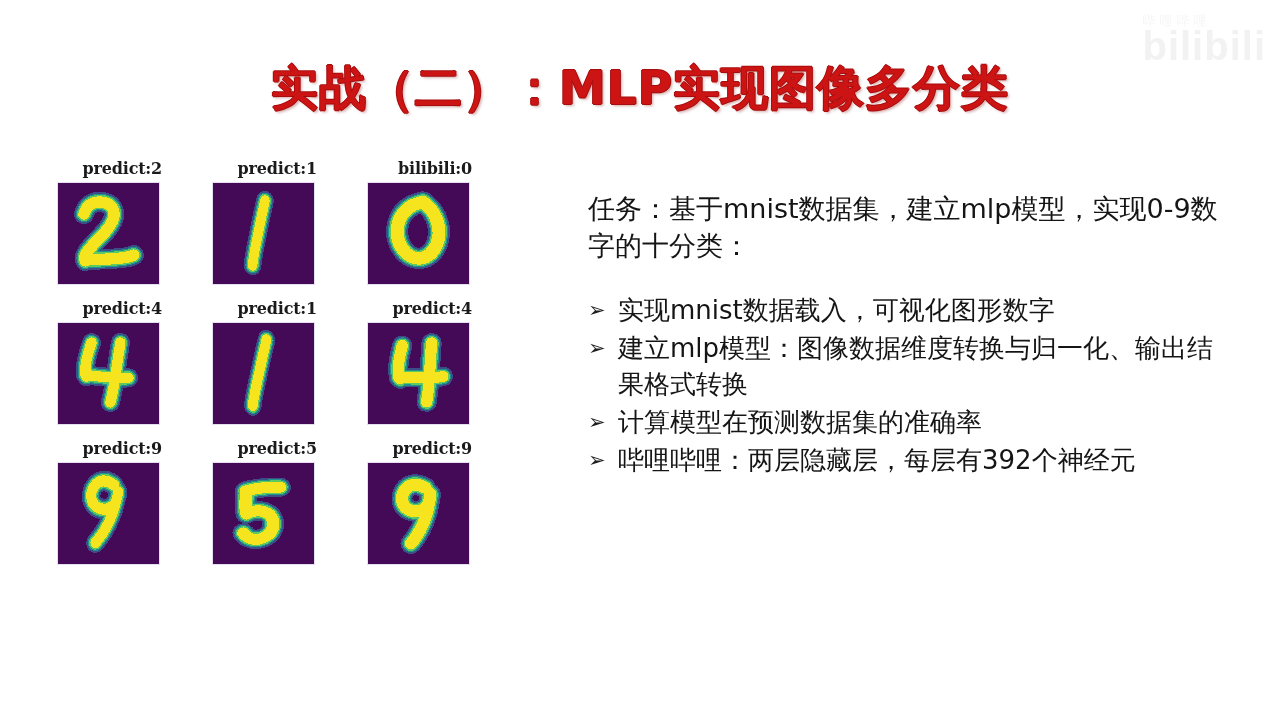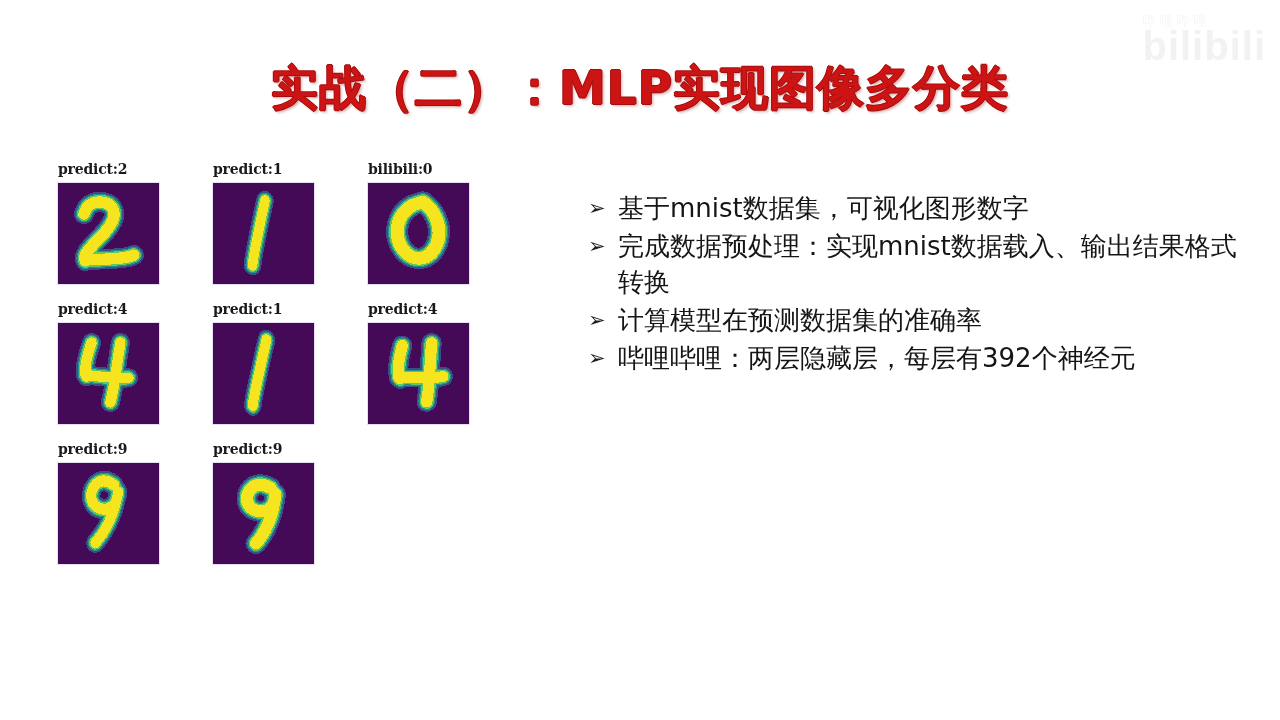--- a/index.html
+++ b/index.html
@@ -69,23 +69,23 @@
     grid-template-columns: 155px 155px 110px;
     grid-template-rows: 140px 140px 140px;
   }
   .digit-cell {
     position: relative;
     width: 104px;
   }
   .digit-label {
     font-family: "DejaVu Serif", "Liberation Serif", serif;
     font-weight: bold;
-    font-size: 14px;
+    font-size: 16px;
     color: #1a1a1a;
-    text-align: left;
+    text-align: right;
     width: 104px;
     line-height: 14px;
     letter-spacing: -0.2px;
     margin-bottom: 7px;
   }
   .digit-img {
     width: 101px;
     height: 101px;
     display: block;
     box-shadow: 0 0 0 1px #e6dff0;
@@ -262,48 +262,71 @@
             <path d="M 16.80 9.60 Q 16.80 9.60 16.60 11.10 Q 16.40 12.60 16.00 14.10 Q 15.60 15.60 15.00 17.00 Q 14.40 18.40 13.70 19.60 Q 13.00 20.80 12.45 21.50 L 11.90 22.20" fill="none" stroke="#21918c" stroke-width="4.300000000000001" stroke-linecap="round" stroke-linejoin="round" opacity="1"></path>
             <path d="M 15.60 7.00 Q 15.60 7.00 14.40 6.50 Q 13.20 6.00 12.00 6.30 Q 10.80 6.60 10.05 7.60 Q 9.30 8.60 9.25 9.85 Q 9.20 11.10 9.95 12.05 Q 10.70 13.00 11.95 13.30 Q 13.20 13.60 14.40 13.20 Q 15.60 12.80 16.20 11.80 Q 16.80 10.80 16.85 9.70 L 16.90 8.60" fill="none" stroke="#5ec962" stroke-width="3.6500000000000004" stroke-linecap="round" stroke-linejoin="round" opacity="1"></path>
             <path d="M 16.80 9.60 Q 16.80 9.60 16.60 11.10 Q 16.40 12.60 16.00 14.10 Q 15.60 15.60 15.00 17.00 Q 14.40 18.40 13.70 19.60 Q 13.00 20.80 12.45 21.50 L 11.90 22.20" fill="none" stroke="#5ec962" stroke-width="3.6500000000000004" stroke-linecap="round" stroke-linejoin="round" opacity="1"></path>
             <path d="M 15.60 7.00 Q 15.60 7.00 14.40 6.50 Q 13.20 6.00 12.00 6.30 Q 10.80 6.60 10.05 7.60 Q 9.30 8.60 9.25 9.85 Q 9.20 11.10 9.95 12.05 Q 10.70 13.00 11.95 13.30 Q 13.20 13.60 14.40 13.20 Q 15.60 12.80 16.20 11.80 Q 16.80 10.80 16.85 9.70 L 16.90 8.60" fill="none" stroke="#f5e41e" stroke-width="2.85" stroke-linecap="round" stroke-linejoin="round" opacity="1"></path>
             <path d="M 16.80 9.60 Q 16.80 9.60 16.60 11.10 Q 16.40 12.60 16.00 14.10 Q 15.60 15.60 15.00 17.00 Q 14.40 18.40 13.70 19.60 Q 13.00 20.80 12.45 21.50 L 11.90 22.20" fill="none" stroke="#f5e41e" stroke-width="2.85" stroke-linecap="round" stroke-linejoin="round" opacity="1"></path>
           </g>
         </svg>
       </div>
     </div>
     <div class="digit-cell">
+      <div class="digit-label">predict:5</div>
+      <div class="digit-img">
+        <svg width="101" height="101" viewBox="0 0 28 28" shape-rendering="crispEdges">
+          <rect x="0" y="0" width="28" height="28" fill="#450a57"></rect>
+          <g transform="translate(14,14) rotate(-4) scale(1.06,0.94) translate(-13.8,-13.6)">
+            <path d="M 18.60 6.20 Q 18.60 6.20 17.10 6.10 Q 15.60 6.00 14.10 6.05 Q 12.60 6.10 11.50 6.25 Q 10.40 6.40 10.00 6.50 L 9.60 6.60" fill="none" stroke="#3b528b" stroke-width="5.7" stroke-linecap="round" stroke-linejoin="round" opacity="0.95"></path>
+            <path d="M 9.80 6.60 Q 9.80 6.60 9.60 7.90 Q 9.40 9.20 9.30 10.40 Q 9.20 11.60 9.30 12.50 L 9.40 13.40" fill="none" stroke="#3b528b" stroke-width="5.7" stroke-linecap="round" stroke-linejoin="round" opacity="0.95"></path>
+            <path d="M 9.40 13.20 Q 9.40 13.20 10.50 12.90 Q 11.60 12.60 12.80 12.75 Q 14.00 12.90 14.90 13.65 Q 15.80 14.40 16.05 15.60 Q 16.30 16.80 15.95 18.00 Q 15.60 19.20 14.60 20.00 Q 13.60 20.80 12.40 21.00 Q 11.20 21.20 10.20 20.80 Q 9.20 20.40 8.70 19.65 L 8.20 18.90" fill="none" stroke="#3b528b" stroke-width="5.7" stroke-linecap="round" stroke-linejoin="round" opacity="0.95"></path>
+            <path d="M 18.60 6.20 Q 18.60 6.20 17.10 6.10 Q 15.60 6.00 14.10 6.05 Q 12.60 6.10 11.50 6.25 Q 10.40 6.40 10.00 6.50 L 9.60 6.60" fill="none" stroke="#21918c" stroke-width="4.7" stroke-linecap="round" stroke-linejoin="round" opacity="1"></path>
+            <path d="M 9.80 6.60 Q 9.80 6.60 9.60 7.90 Q 9.40 9.20 9.30 10.40 Q 9.20 11.60 9.30 12.50 L 9.40 13.40" fill="none" stroke="#21918c" stroke-width="4.7" stroke-linecap="round" stroke-linejoin="round" opacity="1"></path>
+            <path d="M 9.40 13.20 Q 9.40 13.20 10.50 12.90 Q 11.60 12.60 12.80 12.75 Q 14.00 12.90 14.90 13.65 Q 15.80 14.40 16.05 15.60 Q 16.30 16.80 15.95 18.00 Q 15.60 19.20 14.60 20.00 Q 13.60 20.80 12.40 21.00 Q 11.20 21.20 10.20 20.80 Q 9.20 20.40 8.70 19.65 L 8.20 18.90" fill="none" stroke="#21918c" stroke-width="4.7" stroke-linecap="round" stroke-linejoin="round" opacity="1"></path>
+            <path d="M 18.60 6.20 Q 18.60 6.20 17.10 6.10 Q 15.60 6.00 14.10 6.05 Q 12.60 6.10 11.50 6.25 Q 10.40 6.40 10.00 6.50 L 9.60 6.60" fill="none" stroke="#5ec962" stroke-width="4.05" stroke-linecap="round" stroke-linejoin="round" opacity="1"></path>
+            <path d="M 9.80 6.60 Q 9.80 6.60 9.60 7.90 Q 9.40 9.20 9.30 10.40 Q 9.20 11.60 9.30 12.50 L 9.40 13.40" fill="none" stroke="#5ec962" stroke-width="4.05" stroke-linecap="round" stroke-linejoin="round" opacity="1"></path>
+            <path d="M 9.40 13.20 Q 9.40 13.20 10.50 12.90 Q 11.60 12.60 12.80 12.75 Q 14.00 12.90 14.90 13.65 Q 15.80 14.40 16.05 15.60 Q 16.30 16.80 15.95 18.00 Q 15.60 19.20 14.60 20.00 Q 13.60 20.80 12.40 21.00 Q 11.20 21.20 10.20 20.80 Q 9.20 20.40 8.70 19.65 L 8.20 18.90" fill="none" stroke="#5ec962" stroke-width="4.05" stroke-linecap="round" stroke-linejoin="round" opacity="1"></path>
+            <path d="M 18.60 6.20 Q 18.60 6.20 17.10 6.10 Q 15.60 6.00 14.10 6.05 Q 12.60 6.10 11.50 6.25 Q 10.40 6.40 10.00 6.50 L 9.60 6.60" fill="none" stroke="#f5e41e" stroke-width="3.25" stroke-linecap="round" stroke-linejoin="round" opacity="1"></path>
+            <path d="M 9.80 6.60 Q 9.80 6.60 9.60 7.90 Q 9.40 9.20 9.30 10.40 Q 9.20 11.60 9.30 12.50 L 9.40 13.40" fill="none" stroke="#f5e41e" stroke-width="3.25" stroke-linecap="round" stroke-linejoin="round" opacity="1"></path>
+            <path d="M 9.40 13.20 Q 9.40 13.20 10.50 12.90 Q 11.60 12.60 12.80 12.75 Q 14.00 12.90 14.90 13.65 Q 15.80 14.40 16.05 15.60 Q 16.30 16.80 15.95 18.00 Q 15.60 19.20 14.60 20.00 Q 13.60 20.80 12.40 21.00 Q 11.20 21.20 10.20 20.80 Q 9.20 20.40 8.70 19.65 L 8.20 18.90" fill="none" stroke="#f5e41e" stroke-width="3.25" stroke-linecap="round" stroke-linejoin="round" opacity="1"></path>
+          </g>
+        </svg>
+      </div>
+    </div>
+    <div class="digit-cell">
       <div class="digit-label">predict:9</div>
       <div class="digit-img">
         <svg width="101" height="101" viewBox="0 0 28 28" shape-rendering="crispEdges">
           <rect x="0" y="0" width="28" height="28" fill="#450a57"></rect>
           <g transform="translate(14,14) rotate(1) scale(1.02,1.02) translate(-13.8,-14)">
             <path d="M 15.60 7.00 Q 15.60 7.00 14.40 6.50 Q 13.20 6.00 12.00 6.30 Q 10.80 6.60 10.05 7.60 Q 9.30 8.60 9.25 9.85 Q 9.20 11.10 9.95 12.05 Q 10.70 13.00 11.95 13.30 Q 13.20 13.60 14.40 13.20 Q 15.60 12.80 16.20 11.80 Q 16.80 10.80 16.85 9.70 L 16.90 8.60" fill="none" stroke="#3b528b" stroke-width="5.7" stroke-linecap="round" stroke-linejoin="round" opacity="0.95"></path>
             <path d="M 16.80 9.60 Q 16.80 9.60 16.60 11.10 Q 16.40 12.60 16.00 14.10 Q 15.60 15.60 15.00 17.00 Q 14.40 18.40 13.70 19.60 Q 13.00 20.80 12.45 21.50 L 11.90 22.20" fill="none" stroke="#3b528b" stroke-width="5.7" stroke-linecap="round" stroke-linejoin="round" opacity="0.95"></path>
             <path d="M 15.60 7.00 Q 15.60 7.00 14.40 6.50 Q 13.20 6.00 12.00 6.30 Q 10.80 6.60 10.05 7.60 Q 9.30 8.60 9.25 9.85 Q 9.20 11.10 9.95 12.05 Q 10.70 13.00 11.95 13.30 Q 13.20 13.60 14.40 13.20 Q 15.60 12.80 16.20 11.80 Q 16.80 10.80 16.85 9.70 L 16.90 8.60" fill="none" stroke="#21918c" stroke-width="4.7" stroke-linecap="round" stroke-linejoin="round" opacity="1"></path>
             <path d="M 16.80 9.60 Q 16.80 9.60 16.60 11.10 Q 16.40 12.60 16.00 14.10 Q 15.60 15.60 15.00 17.00 Q 14.40 18.40 13.70 19.60 Q 13.00 20.80 12.45 21.50 L 11.90 22.20" fill="none" stroke="#21918c" stroke-width="4.7" stroke-linecap="round" stroke-linejoin="round" opacity="1"></path>
             <path d="M 15.60 7.00 Q 15.60 7.00 14.40 6.50 Q 13.20 6.00 12.00 6.30 Q 10.80 6.60 10.05 7.60 Q 9.30 8.60 9.25 9.85 Q 9.20 11.10 9.95 12.05 Q 10.70 13.00 11.95 13.30 Q 13.20 13.60 14.40 13.20 Q 15.60 12.80 16.20 11.80 Q 16.80 10.80 16.85 9.70 L 16.90 8.60" fill="none" stroke="#5ec962" stroke-width="4.05" stroke-linecap="round" stroke-linejoin="round" opacity="1"></path>
             <path d="M 16.80 9.60 Q 16.80 9.60 16.60 11.10 Q 16.40 12.60 16.00 14.10 Q 15.60 15.60 15.00 17.00 Q 14.40 18.40 13.70 19.60 Q 13.00 20.80 12.45 21.50 L 11.90 22.20" fill="none" stroke="#5ec962" stroke-width="4.05" stroke-linecap="round" stroke-linejoin="round" opacity="1"></path>
             <path d="M 15.60 7.00 Q 15.60 7.00 14.40 6.50 Q 13.20 6.00 12.00 6.30 Q 10.80 6.60 10.05 7.60 Q 9.30 8.60 9.25 9.85 Q 9.20 11.10 9.95 12.05 Q 10.70 13.00 11.95 13.30 Q 13.20 13.60 14.40 13.20 Q 15.60 12.80 16.20 11.80 Q 16.80 10.80 16.85 9.70 L 16.90 8.60" fill="none" stroke="#f5e41e" stroke-width="3.25" stroke-linecap="round" stroke-linejoin="round" opacity="1"></path>
             <path d="M 16.80 9.60 Q 16.80 9.60 16.60 11.10 Q 16.40 12.60 16.00 14.10 Q 15.60 15.60 15.00 17.00 Q 14.40 18.40 13.70 19.60 Q 13.00 20.80 12.45 21.50 L 11.90 22.20" fill="none" stroke="#f5e41e" stroke-width="3.25" stroke-linecap="round" stroke-linejoin="round" opacity="1"></path>
           </g>
         </svg>
       </div>
     </div>
   </div>
 
 <div id="content">
+  <p id="task-text">任务：基于mnist数据集，建立mlp模型，实现0-9数字的十分类：</p>
   <ul id="bullet-list">
       <li>
         <span class="bullet-icon">➢</span>
-        <span class="bullet-text">基于mnist数据集，可视化图形数字</span>
+        <span class="bullet-text">实现mnist数据载入，可视化图形数字</span>
       </li>
       <li>
         <span class="bullet-icon">➢</span>
-        <span class="bullet-text">完成数据预处理：实现mnist数据载入、输出结果格式转换</span>
+        <span class="bullet-text">建立mlp模型：图像数据维度转换与归一化、输出结果格式转换</span>
       </li>
       <li>
         <span class="bullet-icon">➢</span>
         <span class="bullet-text">计算模型在预测数据集的准确率</span>
       </li>
       <li>
         <span class="bullet-icon">➢</span>
         <span class="bullet-text">哔哩哔哩：两层隐藏层，每层有392个神经元</span>
       </li>
     </ul>

